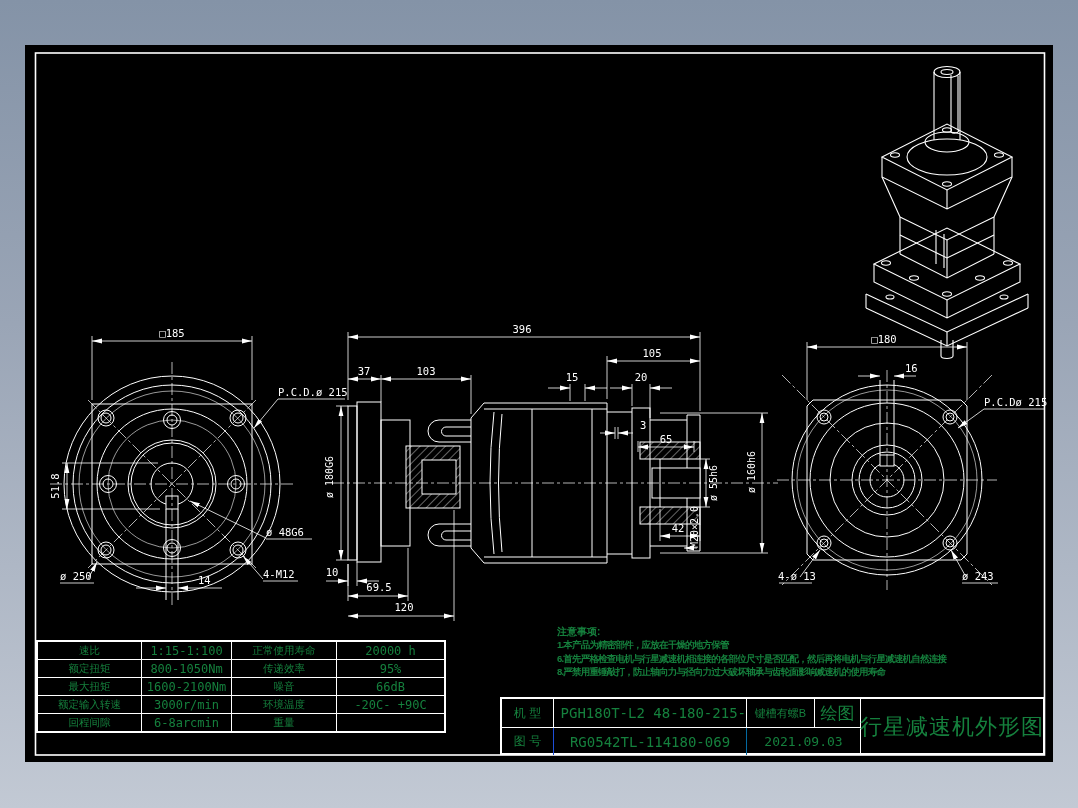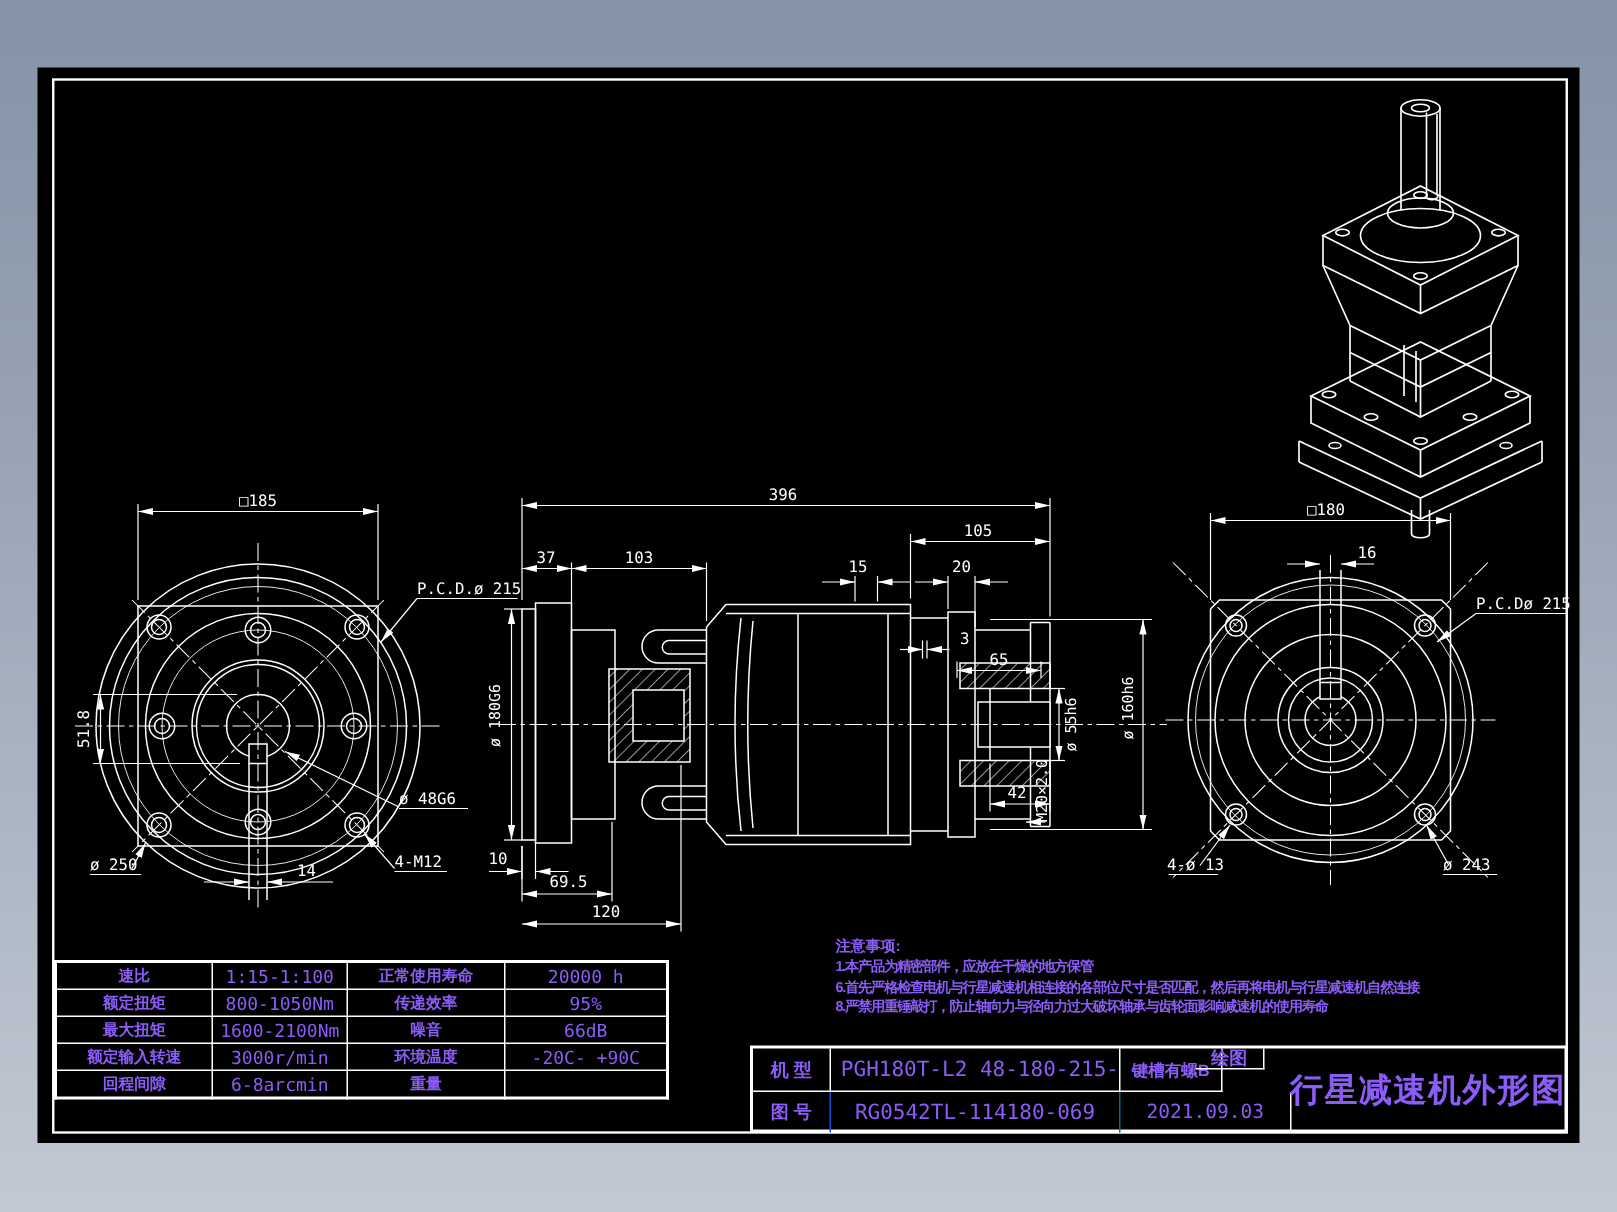--- a/index.html
+++ b/index.html
@@ -2,26 +2,26 @@
 <html><head>
 <meta charset="utf-8">
 <style>
   html,body{margin:0;padding:0;width:1078px;height:808px;overflow:hidden;
     background:linear-gradient(180deg,#8493a7 0%,#9aa5b6 40%,#c2c9d4 100%);
     font-family:"Liberation Sans",sans-serif;}
   #canvas{position:absolute;left:25px;top:45px;width:1028px;height:717px;background:#000;}
   svg{position:absolute;left:0;top:0;z-index:1;}
   .t{font-family:"DejaVu Sans Mono","DejaVu Sans",monospace;font-size:10.5px;fill:#fff;}
   .tt{font-family:"DejaVu Sans Mono","DejaVu Sans",monospace;font-size:10px;fill:#fff;}
-  .ov{position:absolute;z-index:2;color:#8b5cf6;}
+  .ov{position:absolute;z-index:2;color:#15803d;}
   
   #spec{left:36px;top:640px;border-collapse:collapse;table-layout:fixed;}
   #spec td{border:1px solid #fff;height:17px;padding:0;text-align:center;overflow:hidden;white-space:nowrap;}
   #spec{border:2px solid #fff;}
-  .zh{font-size:10.5px;font-weight:bold;font-family:"Liberation Sans",sans-serif;}
+  .zh{font-size:10.5px;font-weight:normal;font-family:"Liberation Sans",sans-serif;}
   .val{font-size:12px;font-family:"DejaVu Sans Mono",monospace;}
   
   #tblock{left:500px;top:697px;width:545px;height:58px;border:2px solid #fff;box-sizing:border-box;padding-left:47px;}
   .cell{position:absolute;box-sizing:border-box;display:flex;align-items:center;justify-content:center;white-space:nowrap;}
   
   #notes{left:557px;top:625px;width:400px;font-weight:bold;}
   #notes .nh{font-size:10px;line-height:13px;}
   #notes .nl{font-size:9.5px;line-height:13.5px;letter-spacing:-0.8px;white-space:nowrap;}
 </style>
 </head>
@@ -343,16 +343,16 @@
     </tr>
   </tbody>
 </table>
 
 <div id="tblock" class="ov">
   <div class="cell zh" style="left:0;top:0;width:52px;height:29px;border-right:1px solid #fff;border-bottom:1px solid #fff;font-size:12px">机 型</div>
   <div class="cell zh" style="left:0;top:29px;width:52px;height:27px;border-right:1px solid #1d4ed8;font-size:12px">图 号</div>
   <div class="cell val" style="left:52px;top:0;width:193px;height:29px;border-right:1px solid #fff;border-bottom:1px solid #fff;font-size:14px;justify-content:flex-end;overflow:visible">PGH180T-L2 48-180-215-</div>
   <div class="cell val" style="left:52px;top:29px;width:193px;height:27px;border-right:1px solid #0369a1;font-size:14px">RG0542TL-114180-069</div>
   <div class="cell zh" style="left:245px;top:0;width:68px;height:29px;border-right:1px solid #fff;border-bottom:1px solid #fff;font-size:11px">键槽有螺B</div>
-  <div class="cell zh" style="left:295px;top:0;width:46px;height:14px;border-right:1px solid #fff;border-bottom:1px solid #fff;font-size:12px">绘图</div>
+  <div class="cell zh" style="left:313px;top:0;width:46px;height:29px;border-right:1px solid #fff;border-bottom:1px solid #fff;font-size:17px">绘图</div>
   <div class="cell val" style="left:245px;top:29px;width:114px;height:27px;border-right:1px solid #fff;font-size:13px">2021.09.03</div>
   <div class="cell zh" style="left:359px;top:0;width:182px;height:56px;font-size:22px;letter-spacing:1px">行星减速机外形图</div>
 </div>
 
 </body></html>

